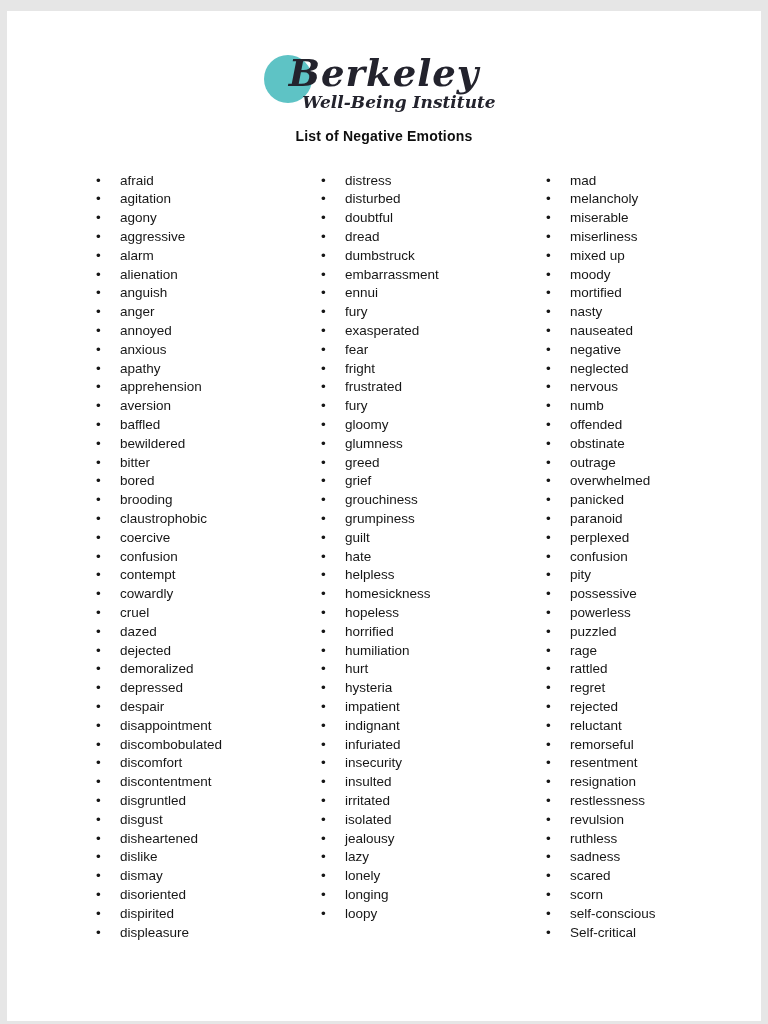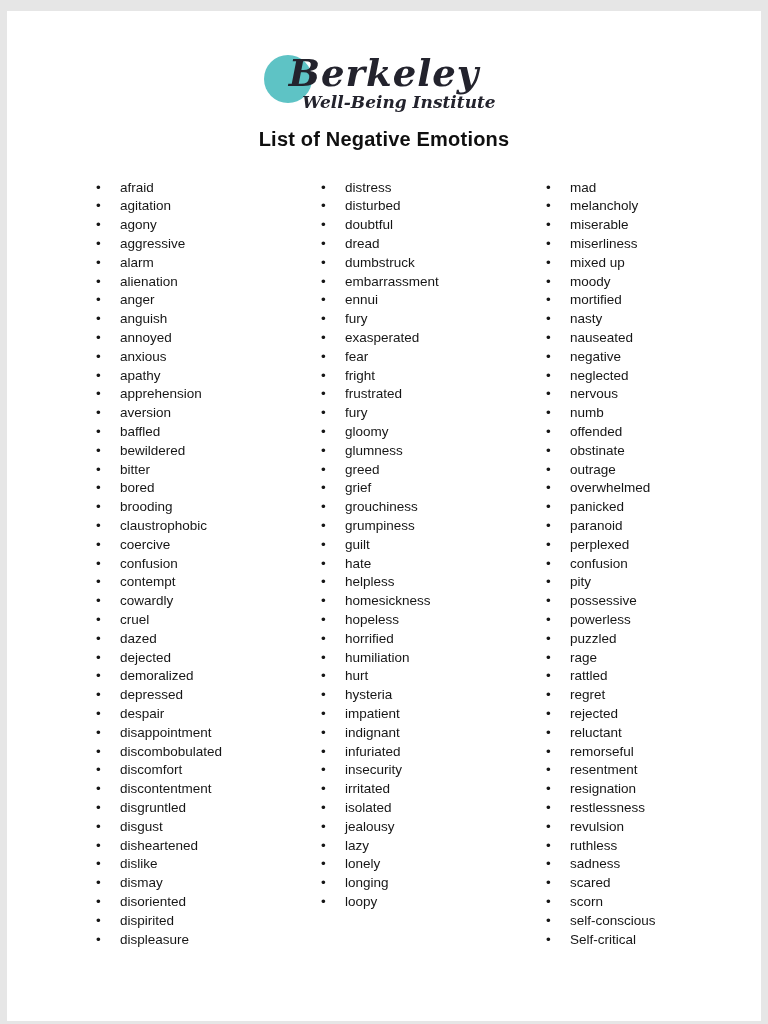--- a/index.html
+++ b/index.html
@@ -61,21 +61,21 @@
     font-size: 17px;
     color: #23232d;
     margin-top: -2px;
     text-align: center;
     padding-left: 30px;
   }
   
   .doc-title {
     margin: 16px 0 0 0;
     text-align: center;
-    font-size: 20px;
+    font-size: 14px;
     font-weight: bold;
     color: #0f0f0f;
     letter-spacing: 0.2px;
   }
   
   .columns {
     display: flex;
     margin-top: 28px;
     padding-left: 86px;
     box-sizing: border-box;
@@ -120,22 +120,22 @@
 
     <div class="columns">
       <div class="col">
         <ul class="emotions">
             <li>afraid</li>
             <li>agitation</li>
             <li>agony</li>
             <li>aggressive</li>
             <li>alarm</li>
             <li>alienation</li>
+            <li>anguish</li>
             <li>anger</li>
-            <li>anguish</li>
             <li>annoyed</li>
             <li>anxious</li>
             <li>apathy</li>
             <li>apprehension</li>
             <li>aversion</li>
             <li>baffled</li>
             <li>bewildered</li>
             <li>bitter</li>
             <li>bored</li>
             <li>brooding</li>
@@ -191,20 +191,21 @@
             <li>homesickness</li>
             <li>hopeless</li>
             <li>horrified</li>
             <li>humiliation</li>
             <li>hurt</li>
             <li>hysteria</li>
             <li>impatient</li>
             <li>indignant</li>
             <li>infuriated</li>
             <li>insecurity</li>
+            <li>insulted</li>
             <li>irritated</li>
             <li>isolated</li>
             <li>jealousy</li>
             <li>lazy</li>
             <li>lonely</li>
             <li>longing</li>
             <li>loopy</li>
           </ul>
       </div>
       <div class="col">

